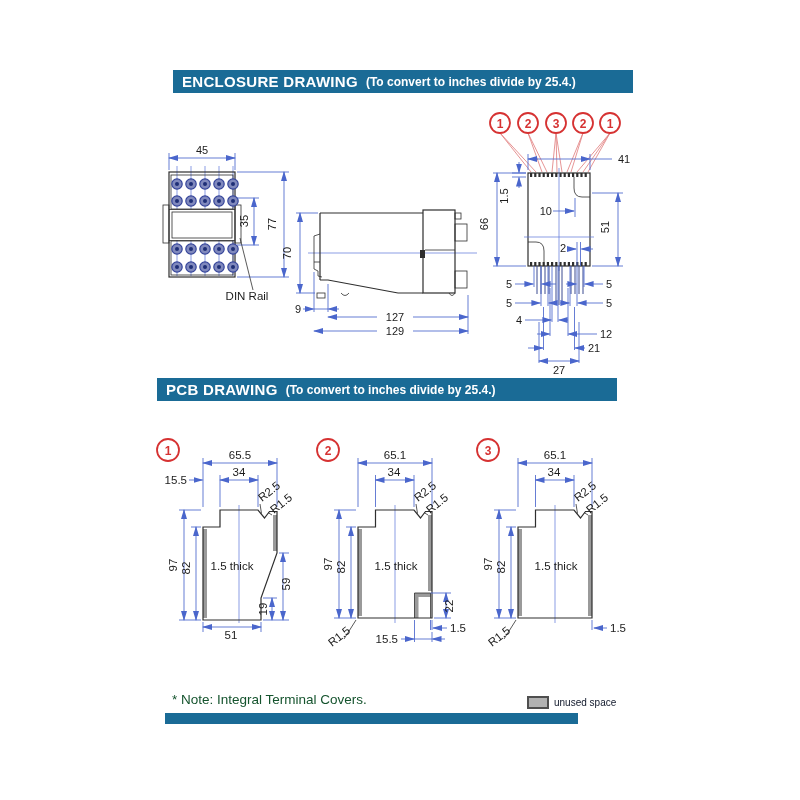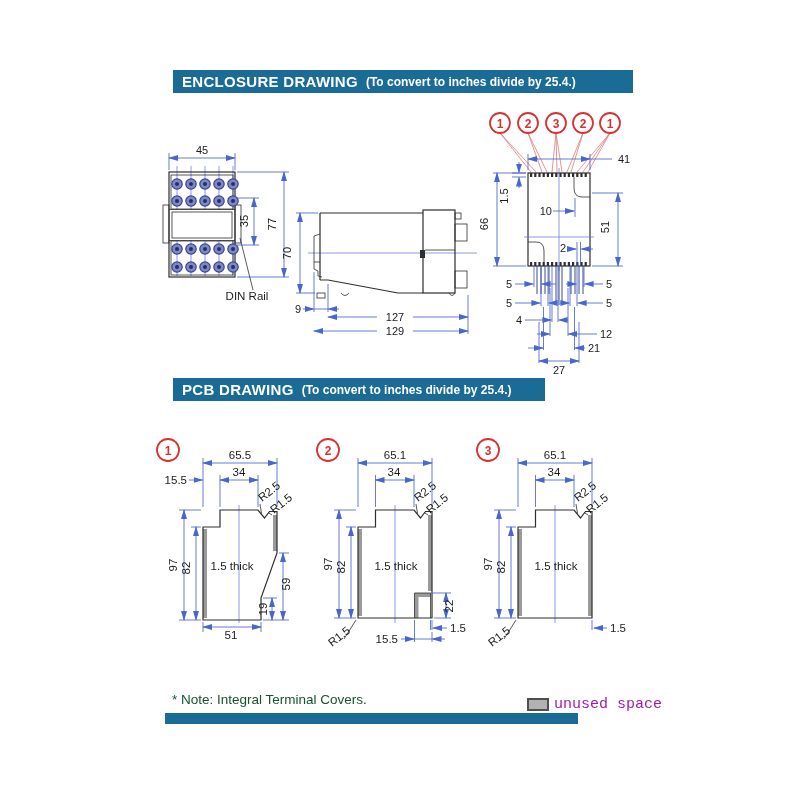--- a/index.html
+++ b/index.html
@@ -5,21 +5,21 @@
   html,body{margin:0;padding:0;background:#fff;}
   #page{position:relative;width:800px;height:800px;background:#ffffff;overflow:hidden;
         font-family:"Liberation Sans",sans-serif;padding-left:48px;}
   .bar{position:absolute;background:#1a6b96;color:#ffffff;display:flex;align-items:center;
        gap:8px;padding-left:9px;box-sizing:border-box;}
   .bar-title{font-weight:bold;font-size:15px;letter-spacing:.3px;white-space:nowrap;}
   .bar-sub{font-weight:bold;font-size:12px;white-space:nowrap;padding-top:1px;text-align:right;}
   .note{position:absolute;left:172px;top:692px;font-size:13.5px;color:#14532d;}
   .legend{position:absolute;left:527px;top:696px;display:flex;align-items:center;gap:5px;}
   .swatch{width:18px;height:9px;background:#b2b2b2;border:2px solid #4f4f4f;display:inline-block;}
-  .legend-label{font-size:15px;color:#a21caf;font-family:Liberation Mono, monospace;}
+  .legend-label{font-size:10px;color:#0f172a;}
   .botbar{position:absolute;left:165px;top:713px;width:413px;height:11px;background:#1a6b96;}
   svg{position:absolute;left:0;top:0;}
   svg text{font-family:"Liberation Sans",sans-serif;fill:#1c1c1c;}
   .dt{font-size:11px;}
   .dt2{font-size:11.5px;}
   .out{stroke:#2e2e2e;stroke-width:1.2;fill:none;}
   .out2{stroke:#2e2e2e;stroke-width:0.8;fill:none;}
   .dim{stroke:#4a66cc;stroke-width:0.85;fill:none;}
   .cl{stroke:#5a74d8;stroke-width:0.7;fill:none;}
   .ldr{stroke:#e07a7a;stroke-width:0.8;fill:none;}
@@ -34,21 +34,21 @@
 </head>
 <body>
 
 <div id="page">
 
   <div class="bar" style="left:173px;top:70px;width:460px;height:23px">
     <span class="bar-title">ENCLOSURE DRAWING</span>
     <span class="bar-sub">(To convert to inches divide by 25.4.)</span>
   </div>
 
-  <div class="bar" style="left:173px;top:378px;width:372px;height:23px">
+  <div class="bar" style="left:157px;top:378px;width:460px;height:23px">
     <span class="bar-title">PCB DRAWING</span>
     <span class="bar-sub">(To convert to inches divide by 25.4.)</span>
   </div>
 
   <svg width="800" height="800" viewBox="0 0 800 800">
     <defs>
       <marker id="ar" viewBox="0 0 10 6" markerWidth="10" markerHeight="6" refX="9" refY="3" orient="auto-start-reverse" markerUnits="userSpaceOnUse">
         <path d="M0 0 L10 3 L0 6 Z" fill="#4a66cc"></path>
       </marker>
       <g id="term">

